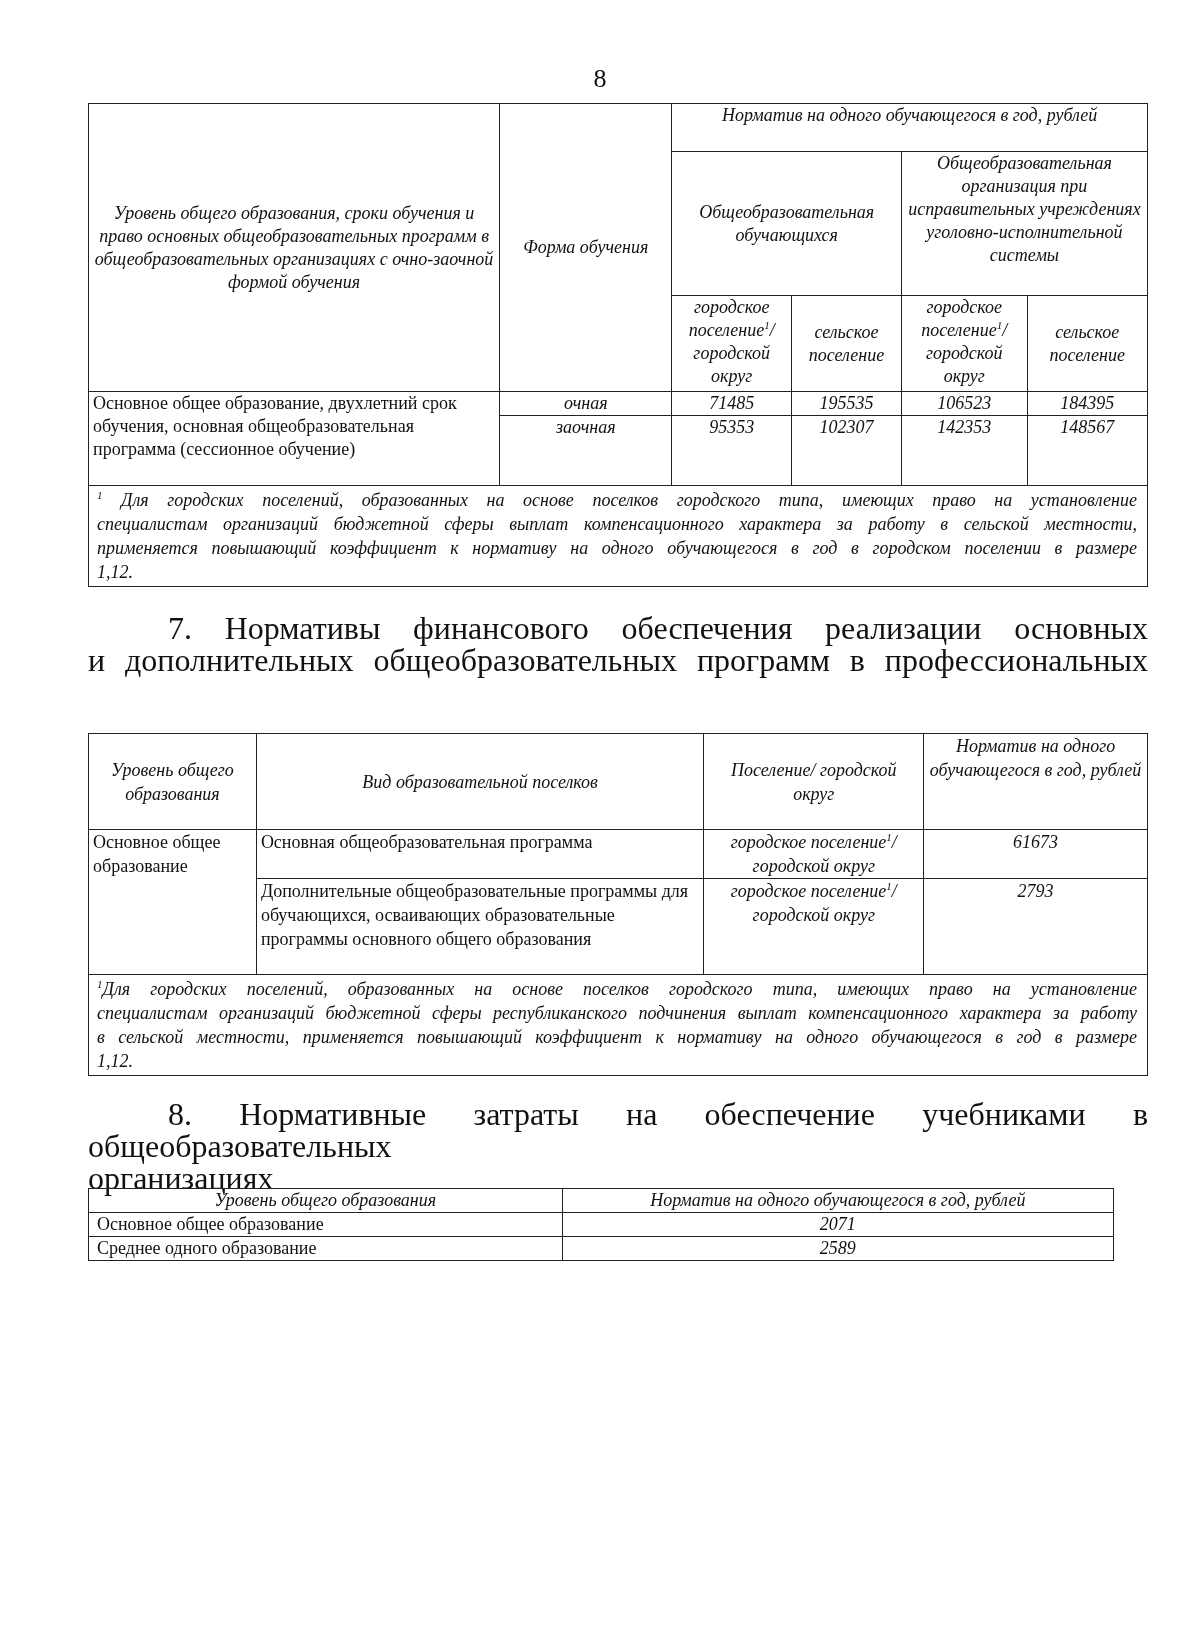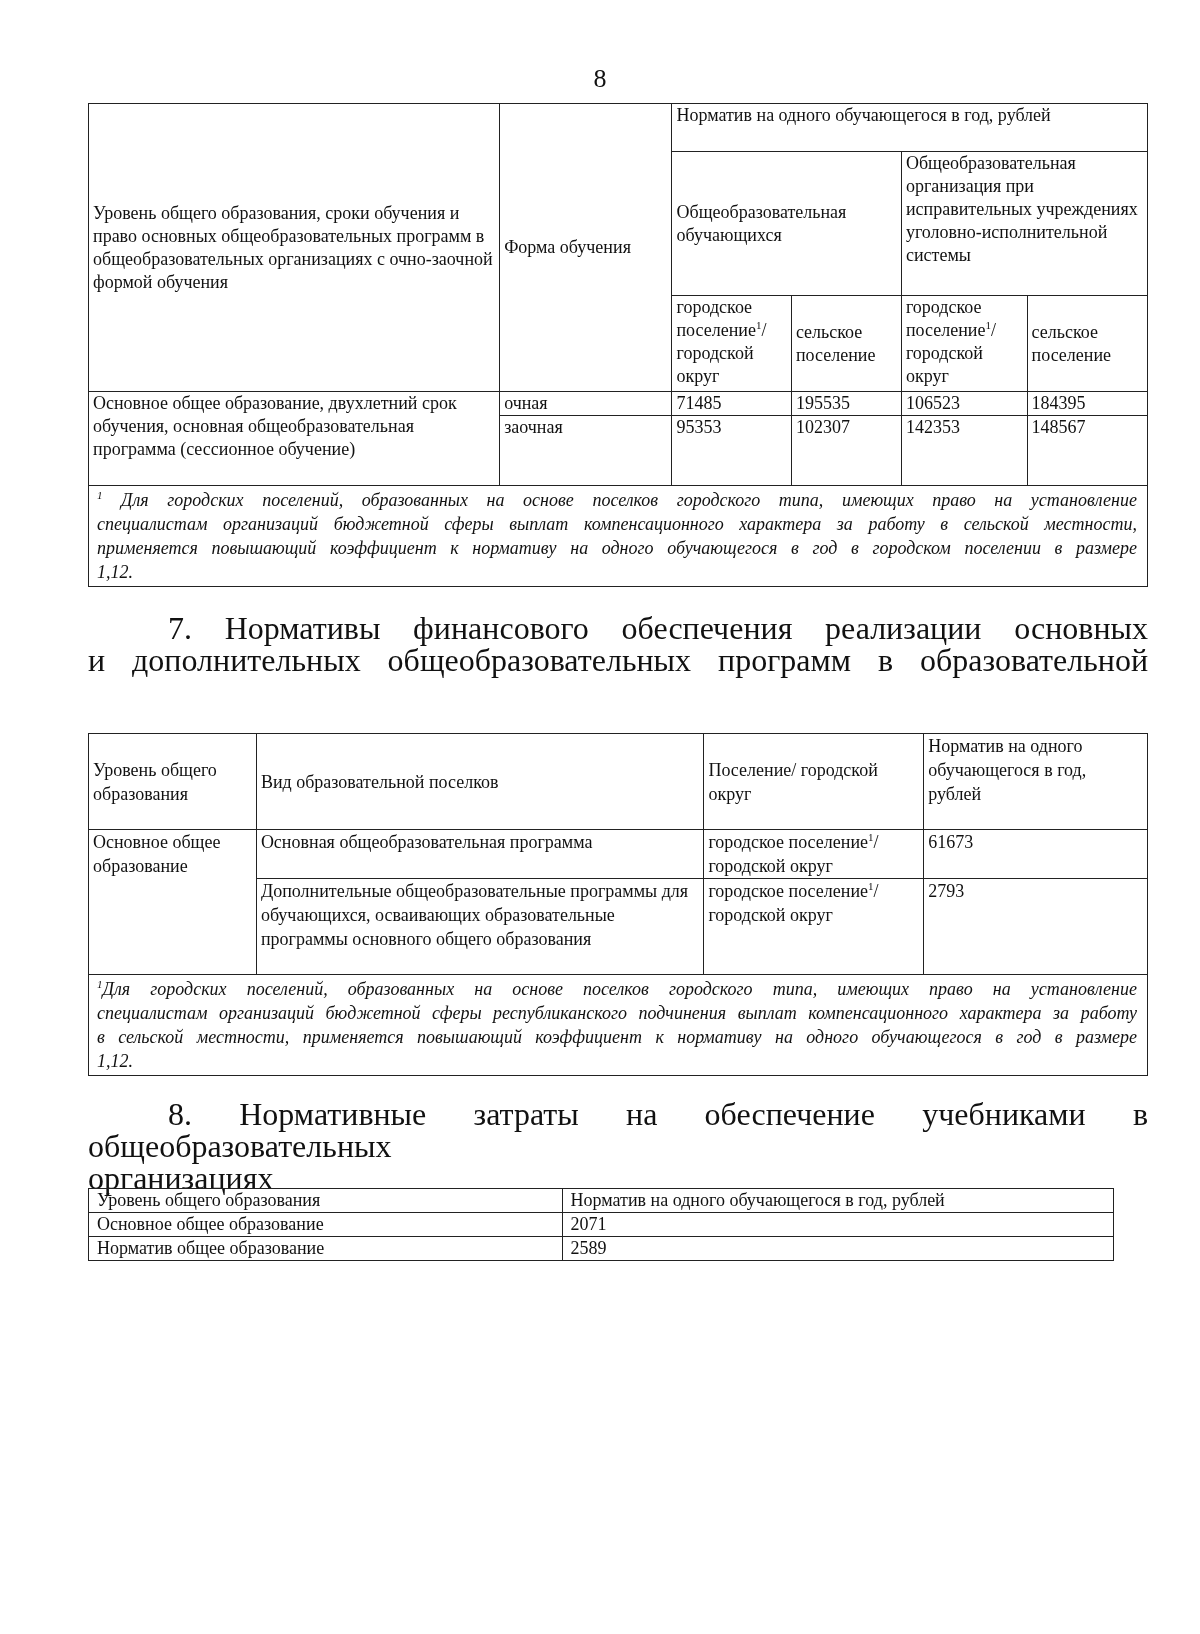--- a/index.html
+++ b/index.html
@@ -3,21 +3,21 @@
 <meta charset="utf-8">
 <style>
   html, body { margin: 0; padding: 0; background: #ffffff; }
   body {
     width: 1200px; height: 1634px; position: relative; overflow: hidden;
     font-family: "Liberation Serif", "DejaVu Serif", serif; color: #111;
   }
   .page-num { position: absolute; top: 64px; left: 0; width: 1200px; text-align: center; font-size: 26px; }
   table { border-collapse: collapse; position: absolute; }
   td { border: 1.5px solid #222; padding: 0 4px; vertical-align: top; font-size: 18px; line-height: 23px; }
-  .c { text-align: left; }
+  .c { text-align: center; font-style: italic; }
   .mid { vertical-align: middle; }
   .just { text-align: justify; font-style: italic; }
   sup { font-size: 11px; line-height: 0; }
 
   
   #t1 { left: 88px; top: 103px; width: 1060px; }
   #t1 td { font-size: 18px; }
   .fn td { font-size: 18px; line-height: 24px; padding: 2px 10px 2px 8px; word-spacing: 6px; }
 
   
@@ -82,21 +82,21 @@
     <td class="c">148567</td>
   </tr>
   <tr class="fn">
     <td colspan="6" class="just"><sup>1</sup><span> Для городских поселений, образованных на основе поселков городского типа, имеющих право на установление специалистам организаций бюджетной сферы выплат компенсационного характера за работу в сельской местности, применяется повышающий коэффициент к нормативу на одного обучающегося в год в городском поселении в размере 1,12.</span></td>
   </tr>
 </tbody>
   </table>
 
 <div id="h7" class="heading">
   <span class="l1">7. Нормативы финансового обеспечения реализации основных</span>
-  <span class="l2">и дополнительных общеобразовательных программ в образовательной</span>
+  <span class="l2">и дополнительных общеобразовательных программ в профессиональных</span>
 </div>
 
 <table id="t2">
   <colgroup>
     <col style="width:168px">
       <col style="width:448px">
       <col style="width:220px">
       <col style="width:224px">
   </colgroup>
   <tbody>
@@ -136,17 +136,17 @@
   <tbody>
       <tr style="height:24px">
     <td class="c">Уровень общего образования</td>
     <td class="c">Норматив на одного обучающегося в год, рублей</td>
   </tr>
   <tr style="height:24px">
     <td>Основное общее образование</td>
     <td class="c">2071</td>
   </tr>
   <tr style="height:24px">
-    <td>Норматив общее образование</td>
+    <td>Среднее одного образование</td>
     <td class="c">2589</td>
   </tr>
 </tbody>
   </table>
 
 </body></html>

